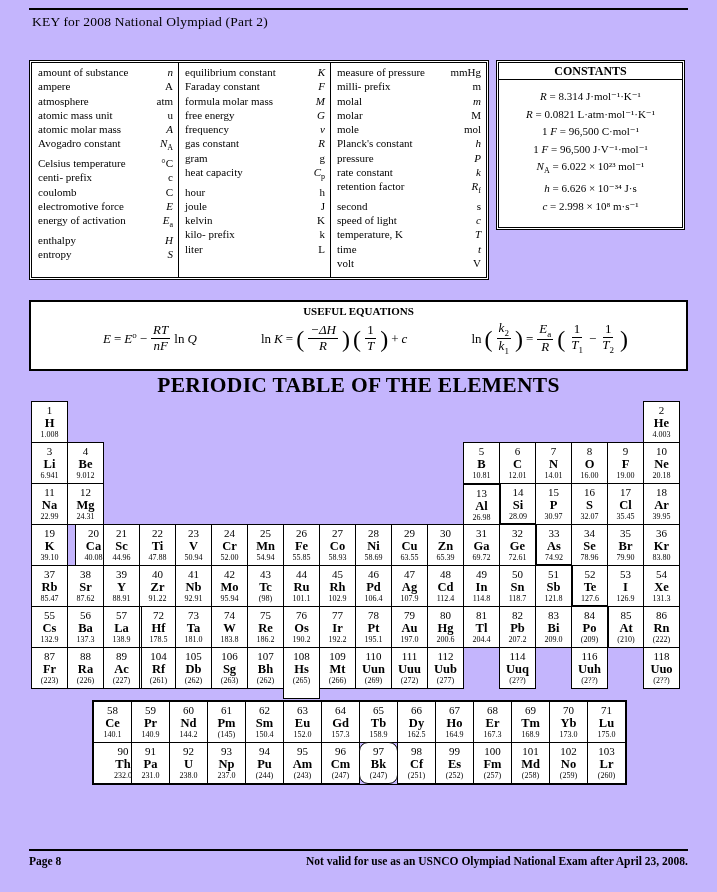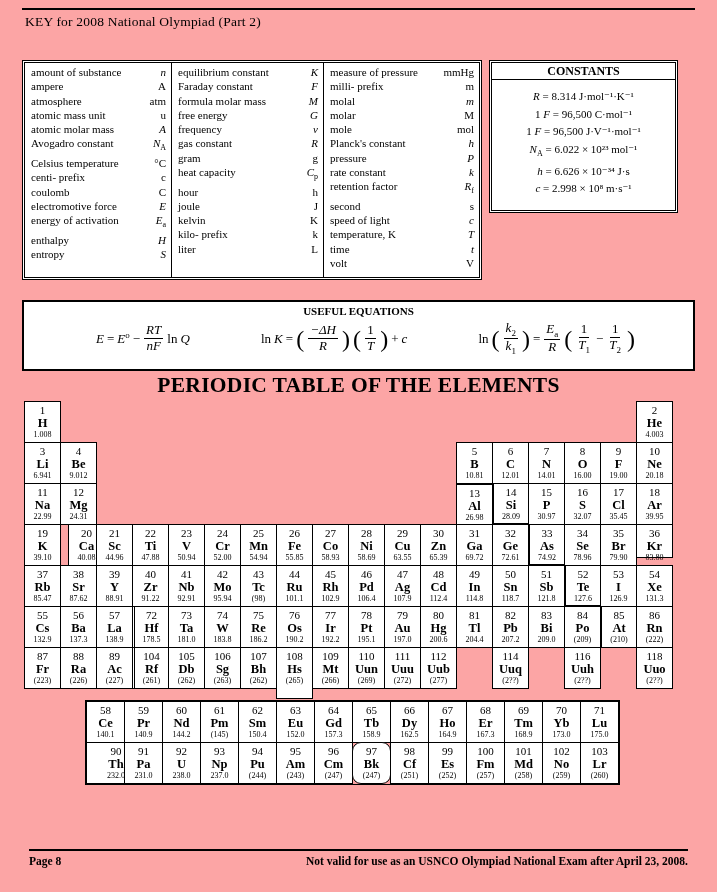--- a/index.html
+++ b/index.html
@@ -1,20 +1,20 @@
 <!DOCTYPE html>
 <html><head>
 <meta charset="utf-8">
 <style>
   html,body { margin:0; padding:0; background:#e8e8e8; }
   .page {
     position:relative; width:717px; height:892px; margin:0 auto;
-    background:#fca5a5; color:#000;
+    background:#c4b5fd; color:#000;
     font-family:"Liberation Serif","DejaVu Serif",serif;
-    box-sizing:border-box; padding:0 22px; overflow:hidden;
+    box-sizing:border-box; padding:0 29px; overflow:hidden;
   }
   .rule-top { height:2px; background:#000; margin-top:8px; }
   .header-title { font-size:13.5px; padding:4px 0 0 3px; letter-spacing:0.2px; }
 
   .top-row { display:flex; align-items:flex-start; gap:7px; margin-top:30px; }
   .dbox { border:3px double #000; box-sizing:border-box; background:#fff; }
   .abbrev-box { width:460px; }
   .box-title { text-align:center; font-weight:bold; font-size:12px; line-height:16px; border-bottom:1px solid #000; }
   .ab-cols { display:flex; }
   .ab-col { padding:2px 5px 7px 6px; box-sizing:border-box; }
@@ -239,20 +239,21 @@
     <span class="ab-sym"><span class="s">V</span></span>
   </div>
           </div>
       </div>
     </div>
 
     <div class="dbox const-box">
       <div class="box-title">CONSTANTS</div>
       <div class="const-body" id="const-body">
           <div class="const-line"><span class="c-pre"></span><span class="c-sym">R</span><span class="c-rest"> = 8.314 J·mol⁻¹·K⁻¹</span></div>
+          <div class="const-line"><span class="c-pre"></span><span class="c-sym">R</span><span class="c-rest"> = 0.0821 L·atm·mol⁻¹·K⁻¹</span></div>
           <div class="const-line"><span class="c-pre">1 </span><span class="c-sym">F</span><span class="c-rest"> = 96,500 C·mol⁻¹</span></div>
           <div class="const-line"><span class="c-pre">1 </span><span class="c-sym">F</span><span class="c-rest"> = 96,500 J·V⁻¹·mol⁻¹</span></div>
           <div class="const-line"><span class="c-pre"></span><span class="c-sym">N</span><sub class="c-sub">A</sub><span class="c-rest"> = 6.022 × 10²³ mol⁻¹</span></div>
           <div class="const-line"><span class="c-pre"></span><span class="c-sym">h</span><span class="c-rest"> = 6.626 × 10⁻³⁴ J·s</span></div>
           <div class="const-line"><span class="c-pre"></span><span class="c-sym">c</span><span class="c-rest"> = 2.998 × 10⁸ m·s⁻¹</span></div>
         </div>
     </div>
 
   </div>
 
@@ -493,21 +494,21 @@
       <div class="pt-cell" style="left: 540px; top: 123px; width: 37px; height: 42px;">
     <span class="pt-num">34</span>
     <span class="pt-sym">Se</span>
     <span class="pt-mass">78.96</span>
   </div>
       <div class="pt-cell" style="left: 576px; top: 123px; width: 37px; height: 42px;">
     <span class="pt-num">35</span>
     <span class="pt-sym">Br</span>
     <span class="pt-mass">79.90</span>
   </div>
-      <div class="pt-cell" style="left: 612px; top: 123px; width: 37px; height: 34px;">
+      <div class="pt-cell" style="left: 612px; top: 123px; width: 37px; height: 42px;">
     <span class="pt-num">36</span>
     <span class="pt-sym">Kr</span>
     <span class="pt-mass">83.80</span>
   </div>
       <div class="pt-cell" style="left: 0px; top: 164px; width: 37px; height: 42px;">
     <span class="pt-num">37</span>
     <span class="pt-sym">Rb</span>
     <span class="pt-mass">85.47</span>
   </div>
       <div class="pt-cell" style="left: 36px; top: 164px; width: 37px; height: 42px;">

